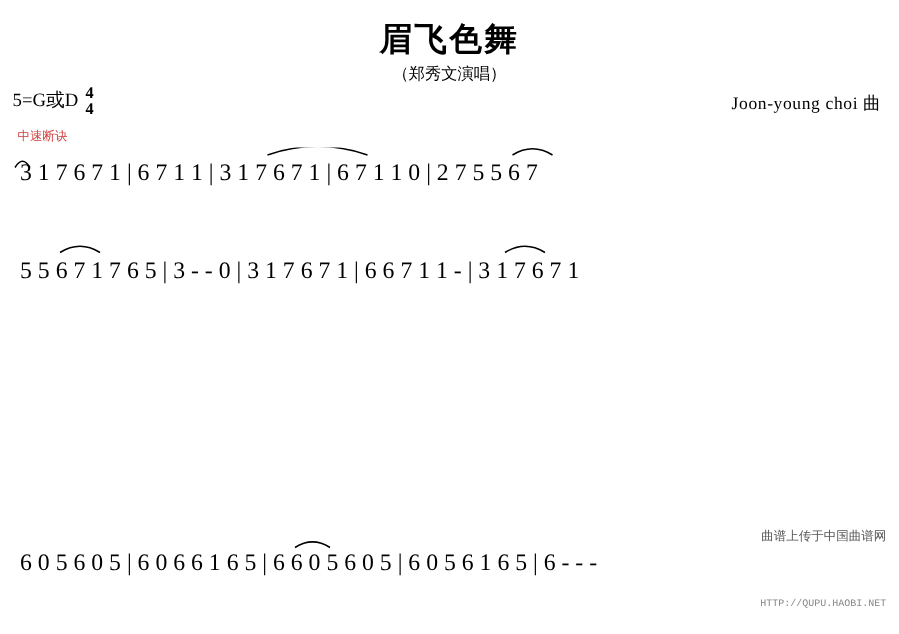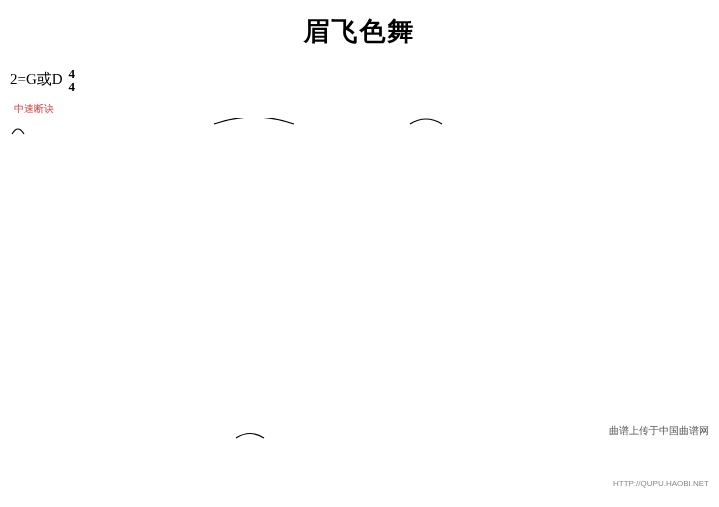--- a/index.html
+++ b/index.html
@@ -94,59 +94,70 @@
     letter-spacing: 0px;
     white-space: nowrap;
   }
   
   .slurs { position: absolute; left: 0; top: 0; width: 719px; height: 60px; pointer-events: none; }
   .footer {
     position: absolute;
     right: 10px;
     bottom: 18px;
     text-align: right;
-    font-family: Liberation Sans, sans-serif;
+    font-family: Liberation Mono, monospace;
     font-size: 10px;
     color: #555;
     line-height: 1.4;
   }
   .footer .url { font-size: 8px; color: #888; margin-top: 40px; }
 </style>
 </head>
 <body>
 
 <div class="sheet">
 
   <div class="title">眉飞色舞</div>
+  <div class="subtitle">（郑秀文演唱）</div>
 
   <div class="keysig">
-    <span>2=G或D</span>
+    <span>5=G或D</span>
     <span class="meter">
       <span class="num">4</span>
       <span class="den">4</span>
     </span>
   </div>
 
+  <div class="composer">Joon-young choi  曲</div>
   <div class="tempo">中速断诀</div>
 
   <div class="line" style="top:118px">
     <svg class="slurs">
       <path d="M12 16 q6 -10 12 0" fill="none" stroke="#000" stroke-width="1.2"></path>
       <path d="M214 6 q40 -14 80 0" fill="none" stroke="#000" stroke-width="1.2"></path>
       <path d="M410 6 q16 -10 32 0" fill="none" stroke="#000" stroke-width="1.2"></path>
     </svg>
+    <div class="notes">3  1  7  6  7  1  |  6  7  1  1  |  3  1  7  6  7  1  |  6  7  1  1  0  |  2  7  5  5  6  7</div>
   </div>
 
+  <div class="line" style="top:196px">
+    <svg class="slurs">
+      <path d="M48 6 q16 -10 32 0" fill="none" stroke="#000" stroke-width="1.2"></path>
+      <path d="M404 6 q16 -10 32 0" fill="none" stroke="#000" stroke-width="1.2"></path>
+    </svg>
+    <div class="notes">5 5  6 7  1 7 6 5  |  3 - - 0  |  3  1  7  6  7  1  |  6  6  7  1  1 -  |  3  1  7  6  7  1</div>
+  </div>
 
 
 
   <div class="line" style="top:430px">
     <svg class="slurs">
       <path d="M236 8 q14 -9 28 0" fill="none" stroke="#000" stroke-width="1.2"></path>
     </svg>
+    <div class="notes">6  0  5  6  0  5  |  6  0  6  6  1  6  5  |  6  6  0  5  6  0  5  |  6  0  5  6  1  6  5  |  6 - - -</div>
   </div>
 
   <div class="footer">
     <div>曲谱上传于中国曲谱网</div>
     <div class="url">HTTP://QUPU.HAOBI.NET</div>
   </div>
 
 </div>
 
 </body></html>

